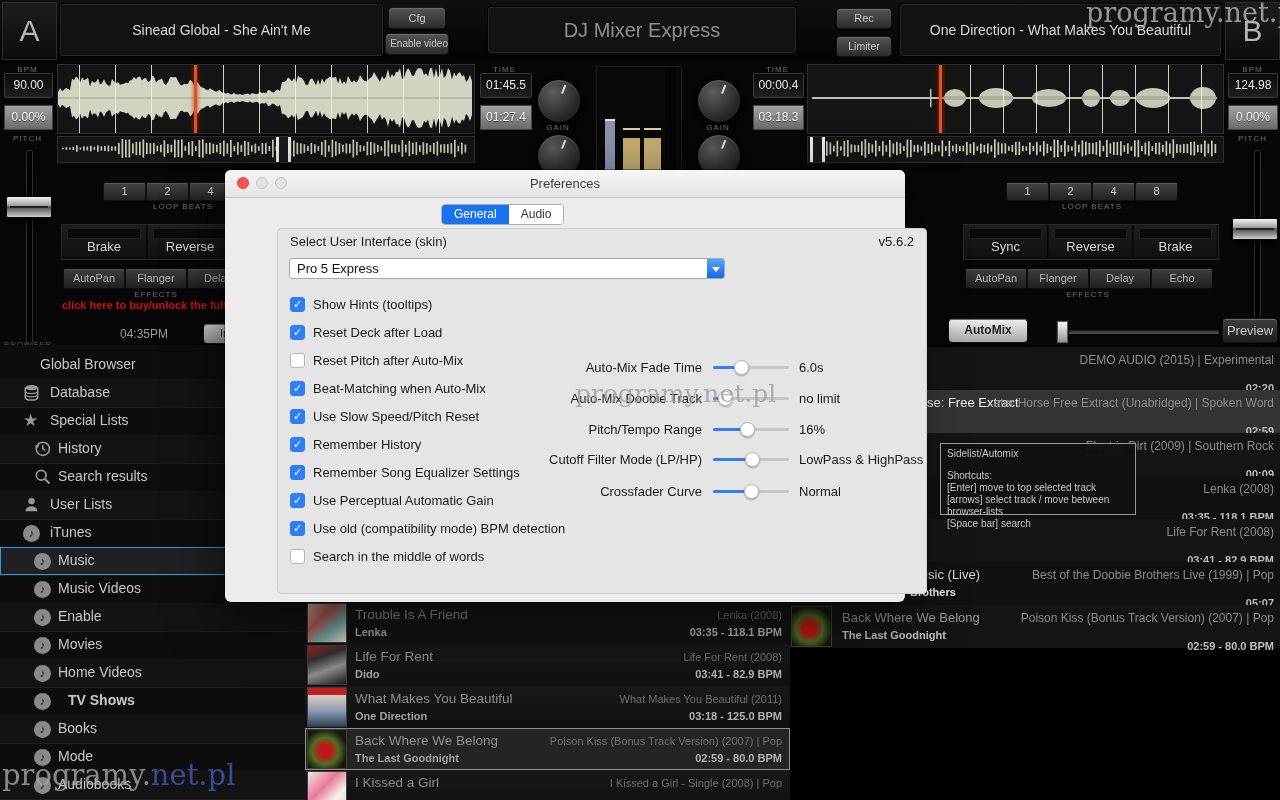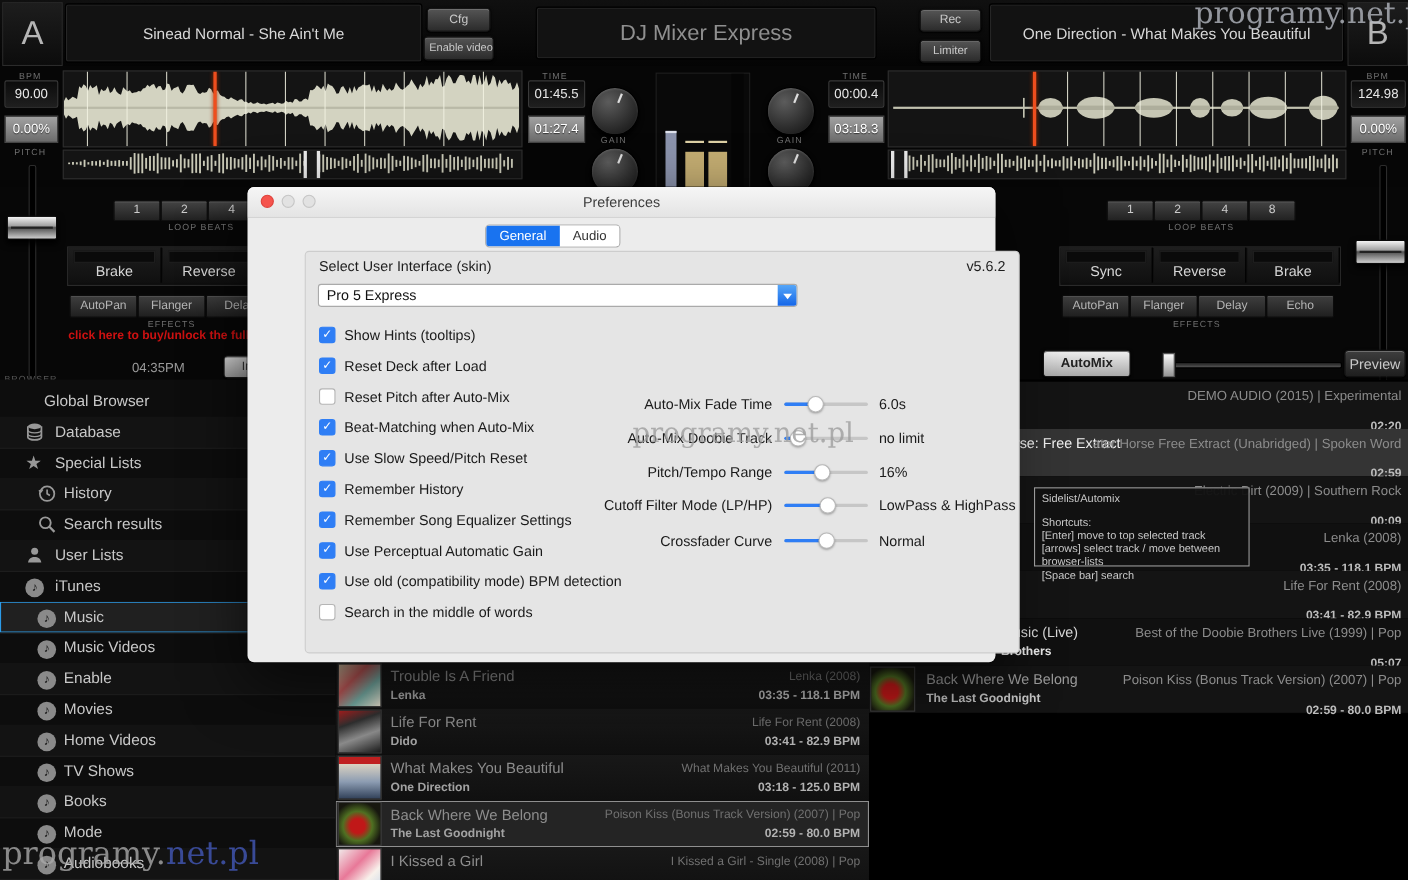--- a/index.html
+++ b/index.html
@@ -101,21 +101,21 @@
   
   .wm{position:absolute;font-family:"DejaVu Serif","Liberation Serif",serif;color:#a8a8a8;opacity:.8;white-space:nowrap;z-index:12;}
 </style>
 </head>
 <body>
 
 <div id="stage">
 
   <div class="hdr">
     <div class="deck-letter" style="left:2px;">A</div>
-    <div class="title-box" style="left:59px;width:323px;">Sinead Normal - She Ain't Me</div>
+    <div class="title-box" style="left:59px;width:323px;">Sinead Global - She Ain't Me</div>
     <div class="metal-btn" style="left:388px;top:7px;width:56px;height:20px;line-height:20px;">Cfg</div>
     <div class="metal-btn" style="left:385px;top:33px;width:62px;height:20px;line-height:20px;font-size:10px;text-align:right;">Enable video</div>
     <div class="title-box appname" style="left:487px;width:308px;top:6px;height:46px;">DJ Mixer Express</div>
     <div class="metal-btn" style="left:836px;top:8px;width:54px;height:19px;line-height:19px;">Rec</div>
     <div class="metal-btn" style="left:836px;top:36px;width:54px;height:19px;line-height:19px;font-size:10.5px;">Limiter</div>
     <div class="title-box" style="left:899px;width:321px;">One Direction - What Makes You Beautiful</div>
     <div class="deck-letter" style="left:1225px;">B</div>
   </div>
 
   <div class="wfrow">
@@ -528,21 +528,21 @@
       <div class="sb-row" style="top: 286px;">
         <span class="sb-ic" style="left: 34px;"><span class="it-circle">♪</span></span>
         <span class="sb-lb" style="left: 58px;">Movies</span>
       </div>
       <div class="sb-row alt" style="top: 314px;">
         <span class="sb-ic" style="left: 34px;"><span class="it-circle">♪</span></span>
         <span class="sb-lb" style="left: 58px;">Home Videos</span>
       </div>
       <div class="sb-row" style="top: 342px;">
         <span class="sb-ic" style="left: 34px;"><span class="it-circle">♪</span></span>
-        <span class="sb-lb" style="left: 58px;">TV Shows</span>
+        <span class="sb-lb" style="left: 68px; font-weight: bold;">TV Shows</span>
       </div>
       <div class="sb-row alt" style="top: 370px;">
         <span class="sb-ic" style="left: 34px;"><span class="it-circle">♪</span></span>
         <span class="sb-lb" style="left: 58px;">Books</span>
       </div>
       <div class="sb-row" style="top: 398px;">
         <span class="sb-ic" style="left: 34px;"><span class="it-circle">♪</span></span>
         <span class="sb-lb" style="left: 58px;">Mode</span>
       </div>
       <div class="sb-row alt" style="top: 426px;">

